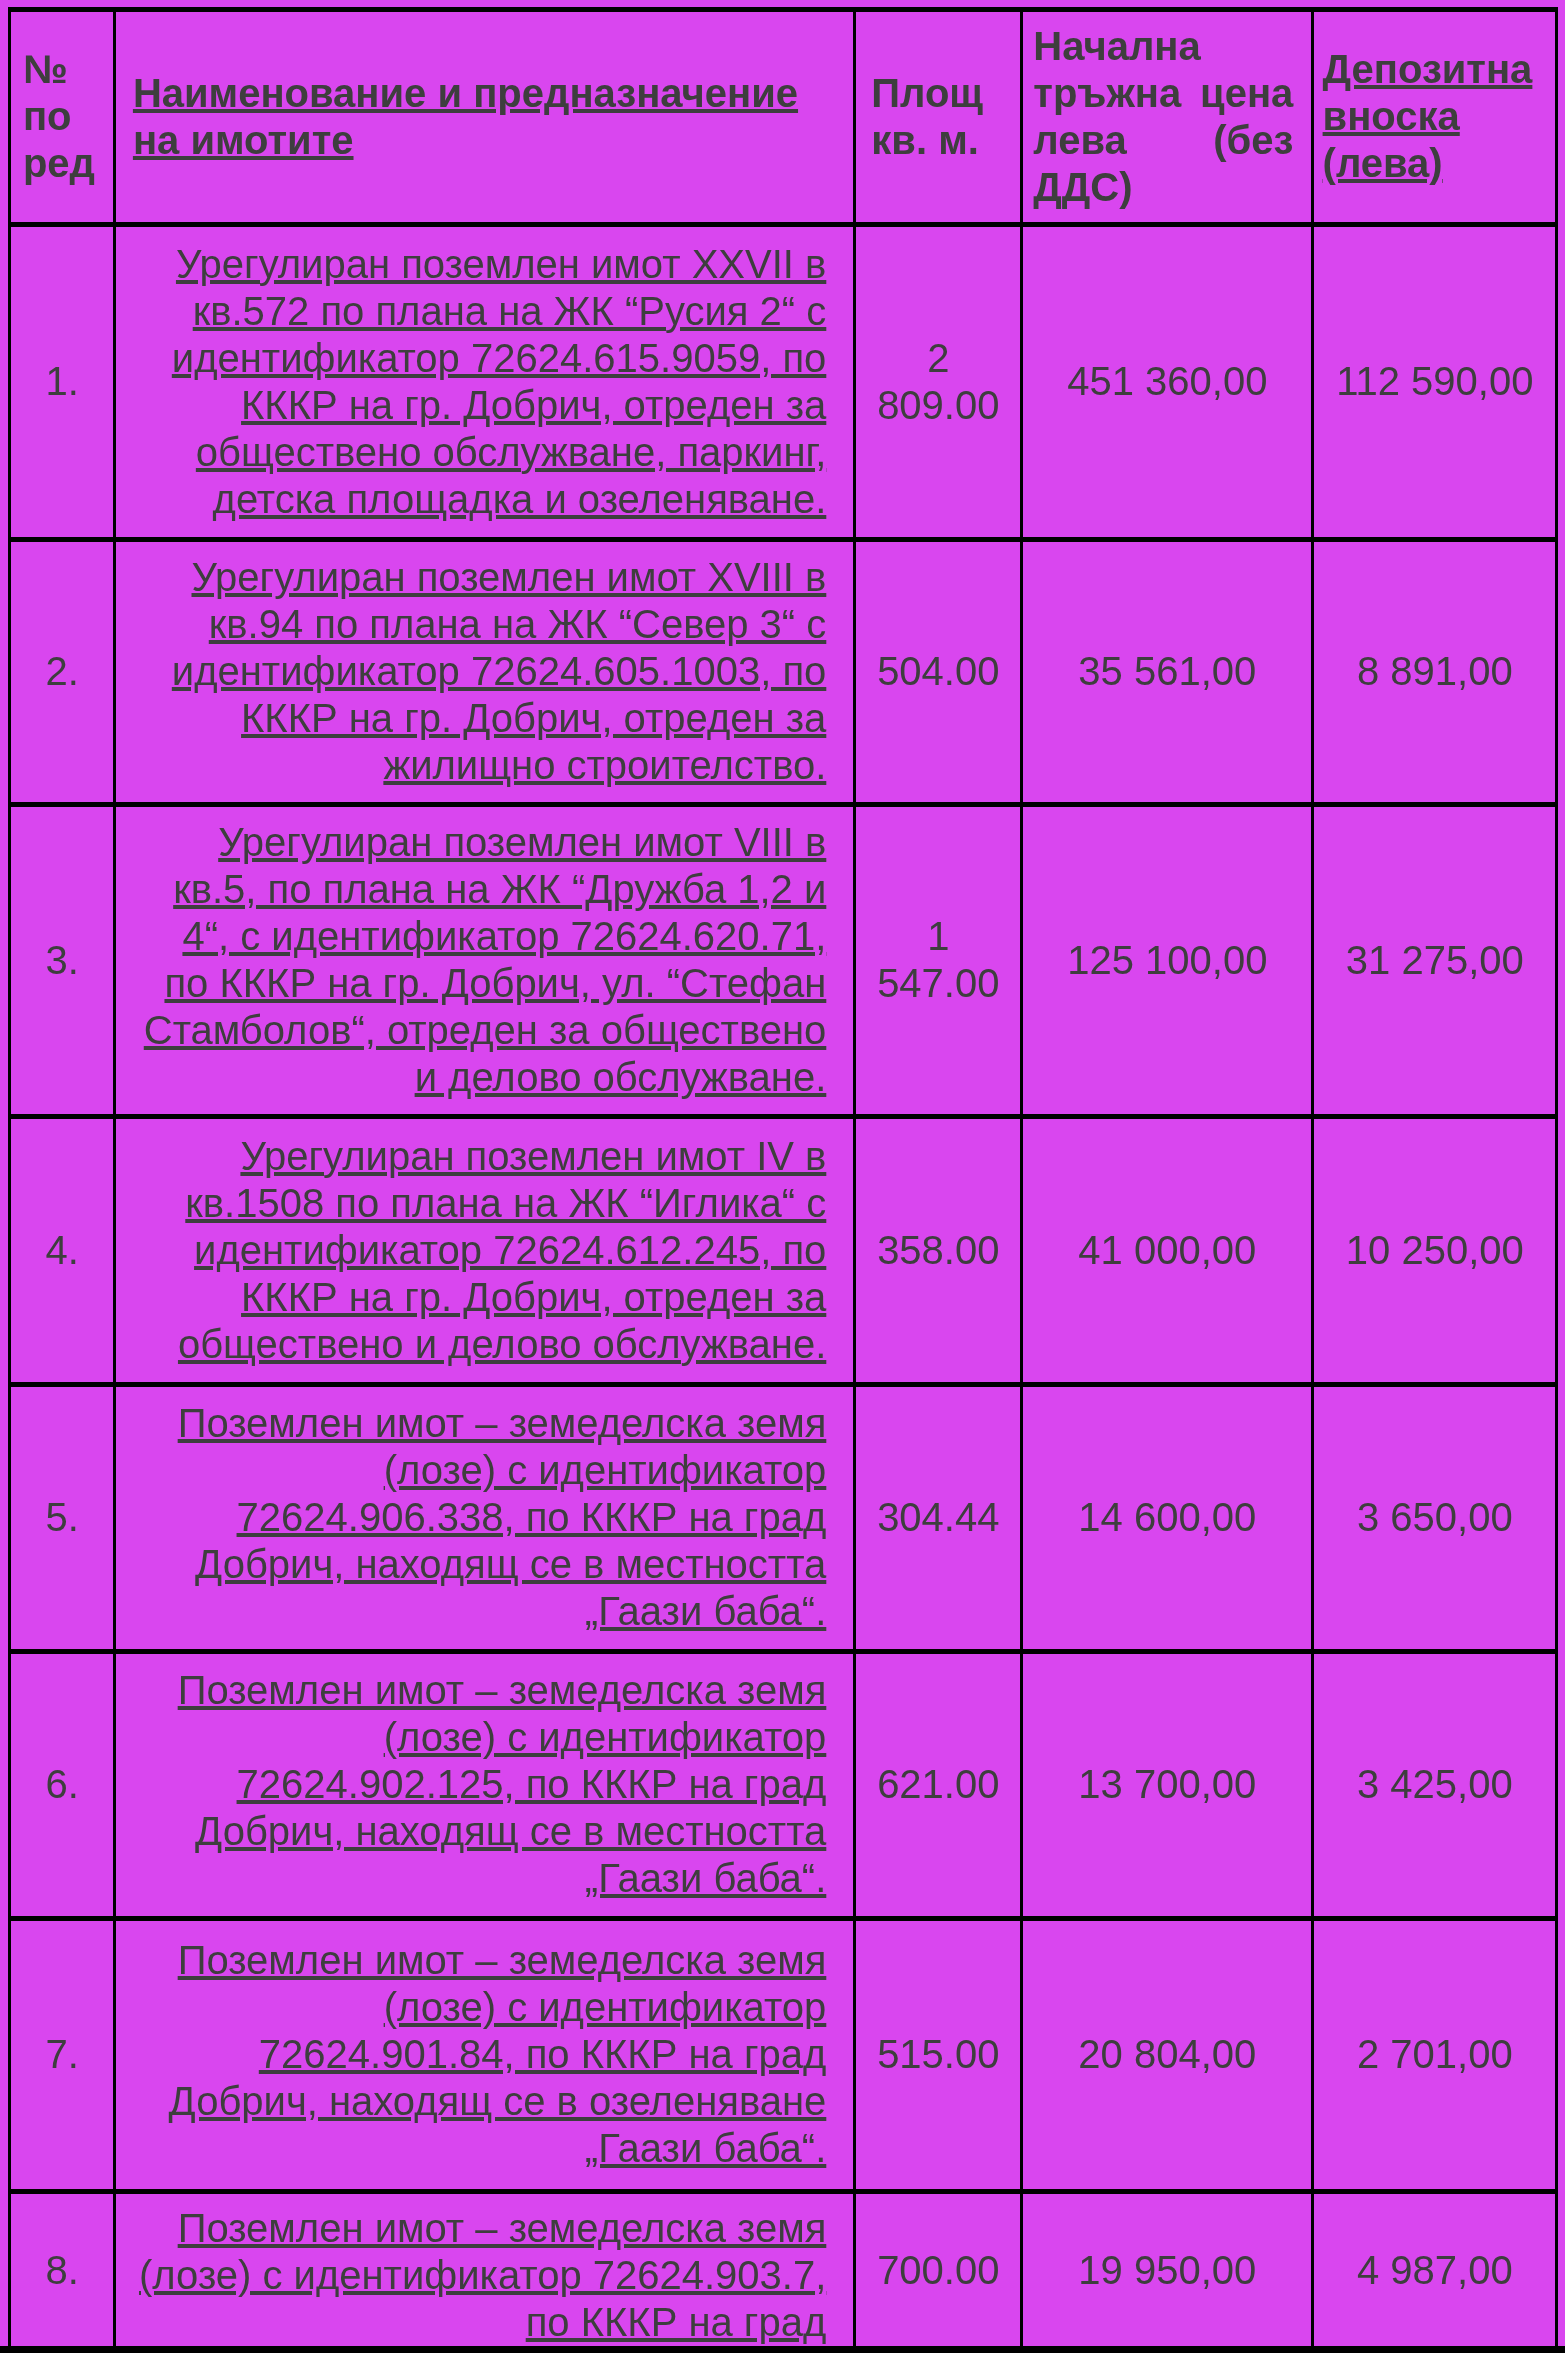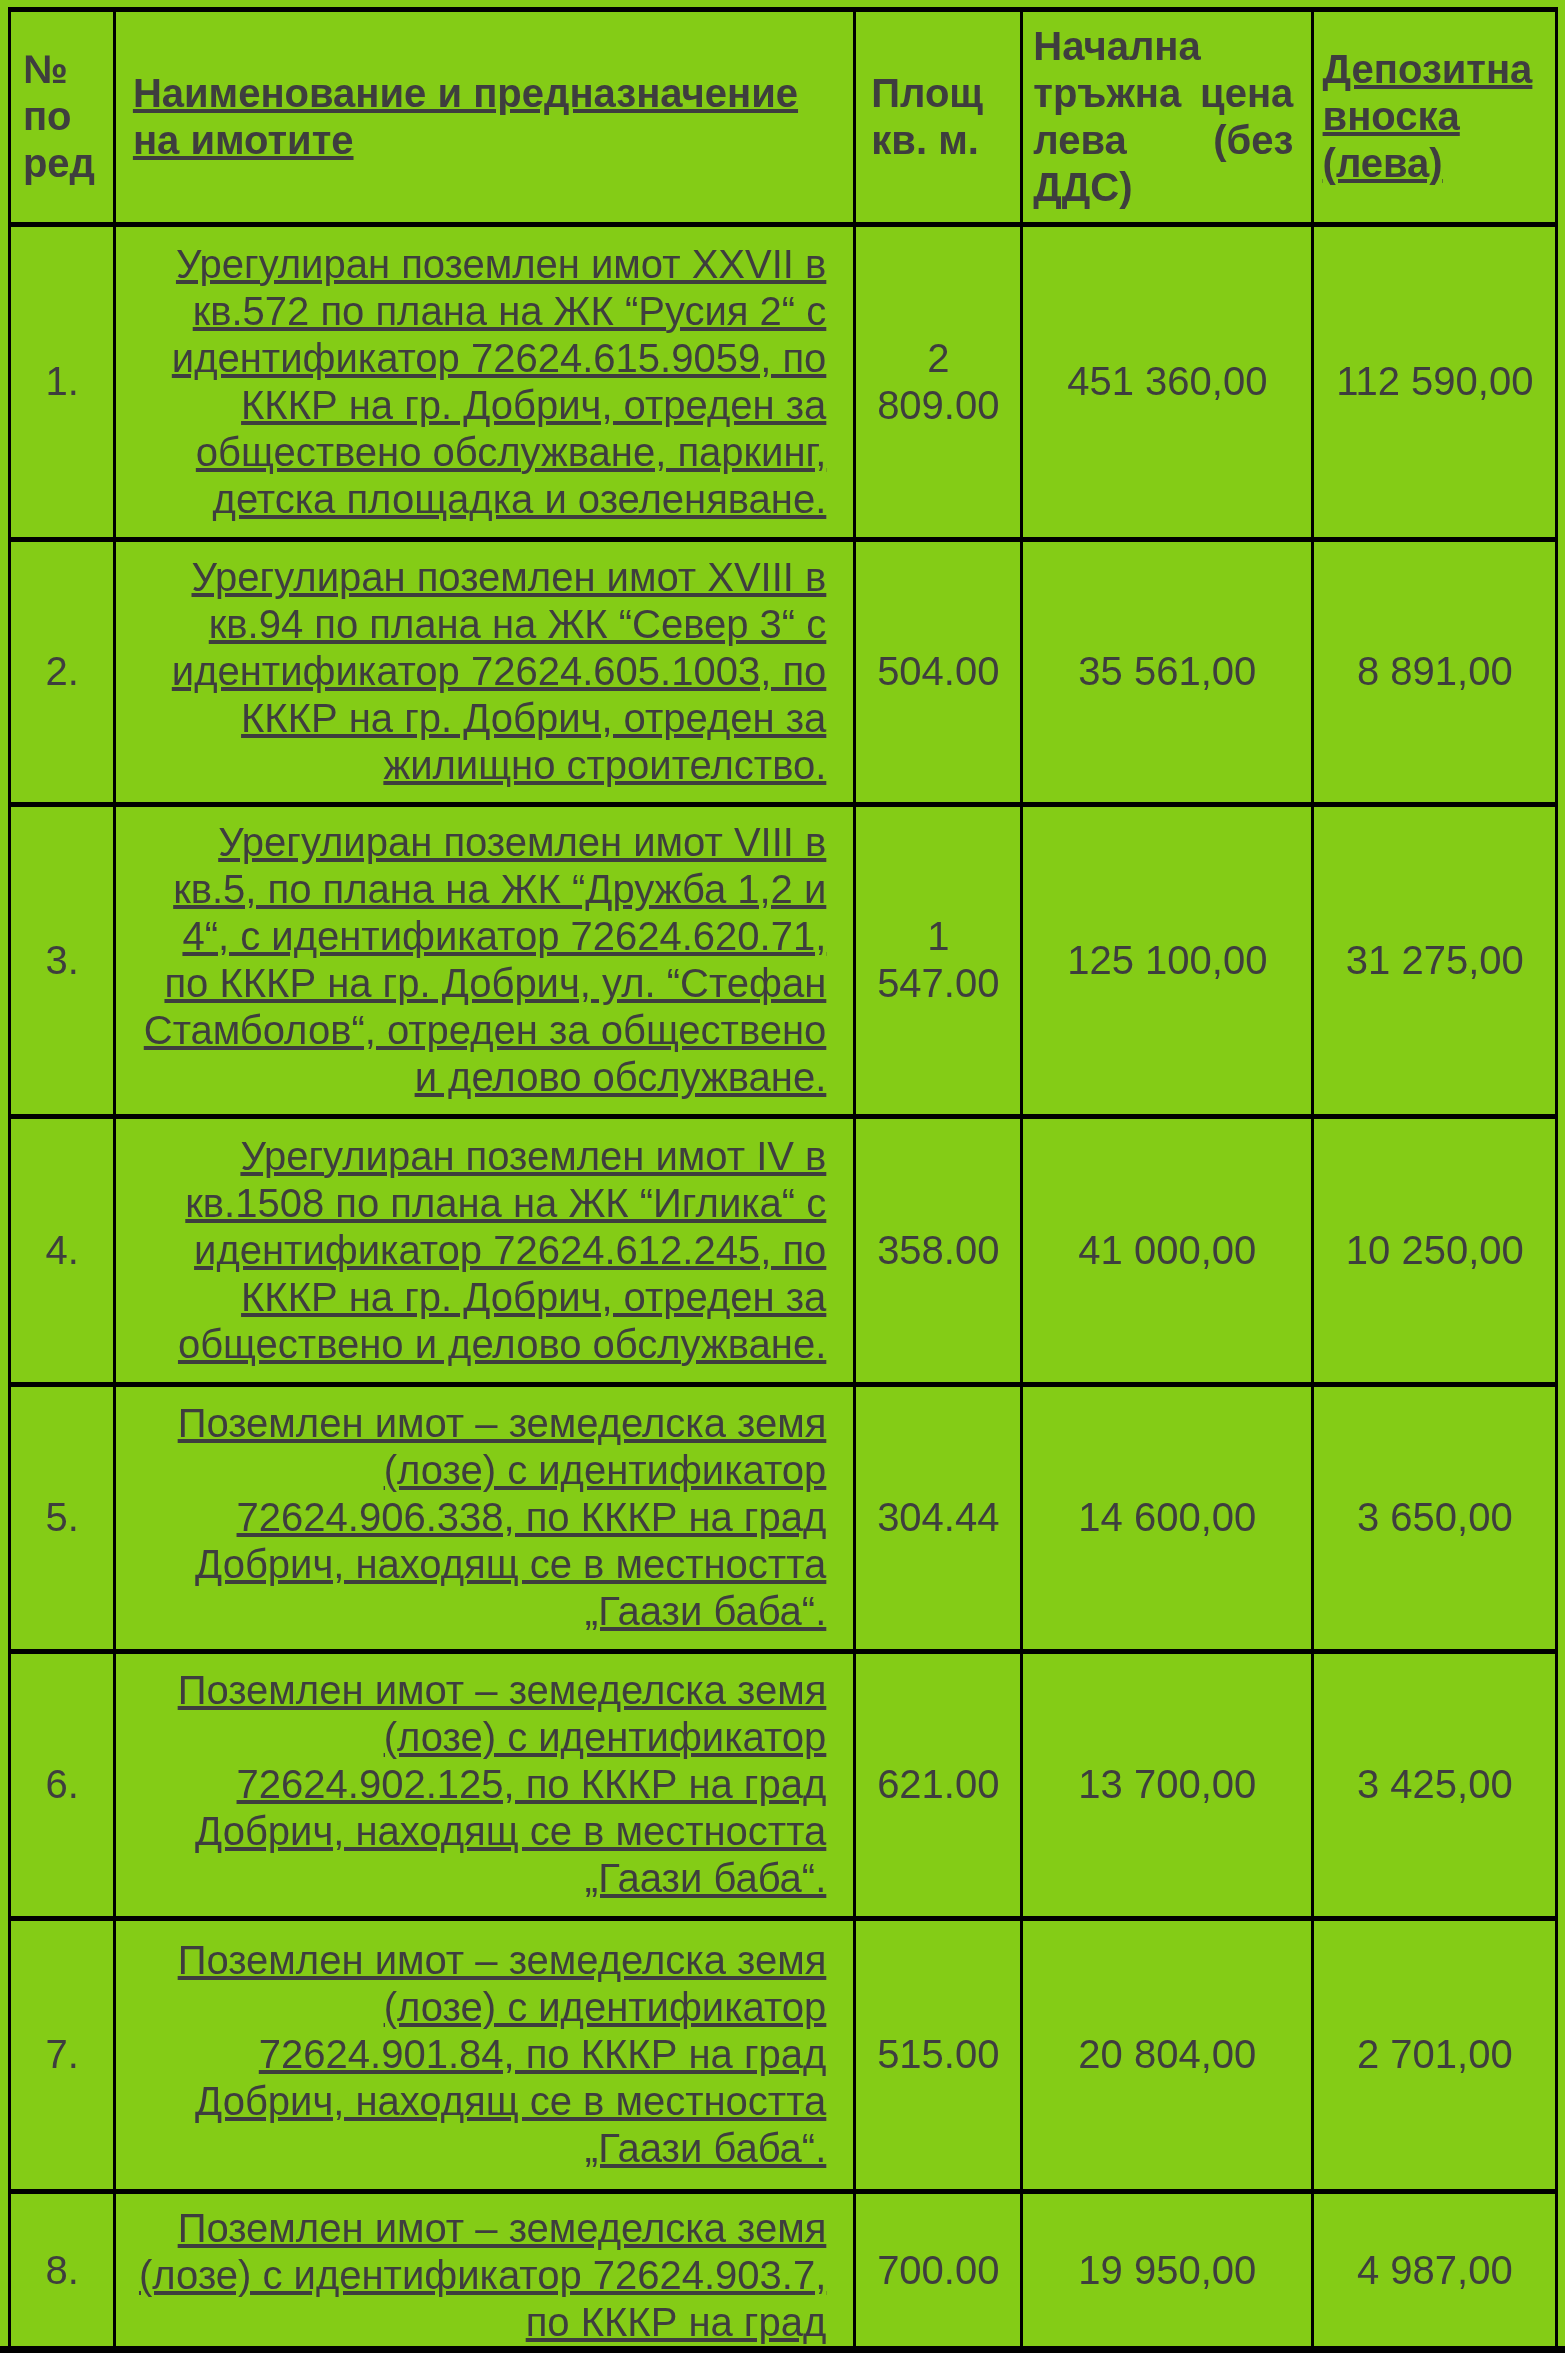--- a/index.html
+++ b/index.html
@@ -1,20 +1,20 @@
 <!DOCTYPE html>
 <html style="font-size:13.3px"><head>
 <meta charset="utf-8">
 <style>
   html, body { margin: 0; padding: 0; background: #ffffff; }
   #screen {
     position: relative;
     width: 1565px;
     height: 2354px;
-    background: #84cc16;
+    background: #d946ef;
     overflow: hidden;
     font-family: "Liberation Sans", "DejaVu Sans", sans-serif;
     color: #3e3e3e;
   }
   table.props {
     border-collapse: collapse;
     table-layout: fixed;
     width: 1547px;
     margin: 6.6px 0 0 8.3px;
   }
@@ -141,21 +141,21 @@
       <tr class="r-6">
         <td class="col-num">6.</td>
         <td class="col-name">Поземлен имот – земеделска земя (лозе) с идентификатор 72624.902.125, по КККР на град Добрич, находящ се в местността „Гаази баба“.</td>
         <td class="col-area">621.00</td>
         <td class="col-price">13 700,00</td>
         <td class="col-deposit">3 425,00</td>
       </tr>
 
       <tr class="r-7">
         <td class="col-num">7.</td>
-        <td class="col-name">Поземлен имот – земеделска земя (лозе) с идентификатор 72624.901.84, по КККР на град Добрич, находящ се в местността „Гаази баба“.</td>
+        <td class="col-name">Поземлен имот – земеделска земя (лозе) с идентификатор 72624.901.84, по КККР на град Добрич, находящ се в озеленяване „Гаази баба“.</td>
         <td class="col-area">515.00</td>
         <td class="col-price">20 804,00</td>
         <td class="col-deposit">2 701,00</td>
       </tr>
 
       <tr class="r-8">
         <td class="col-num">8.</td>
         <td class="col-name">Поземлен имот – земеделска земя (лозе) с идентификатор 72624.903.7, по КККР на град</td>
         <td class="col-area">700.00</td>
         <td class="col-price">19 950,00</td>

